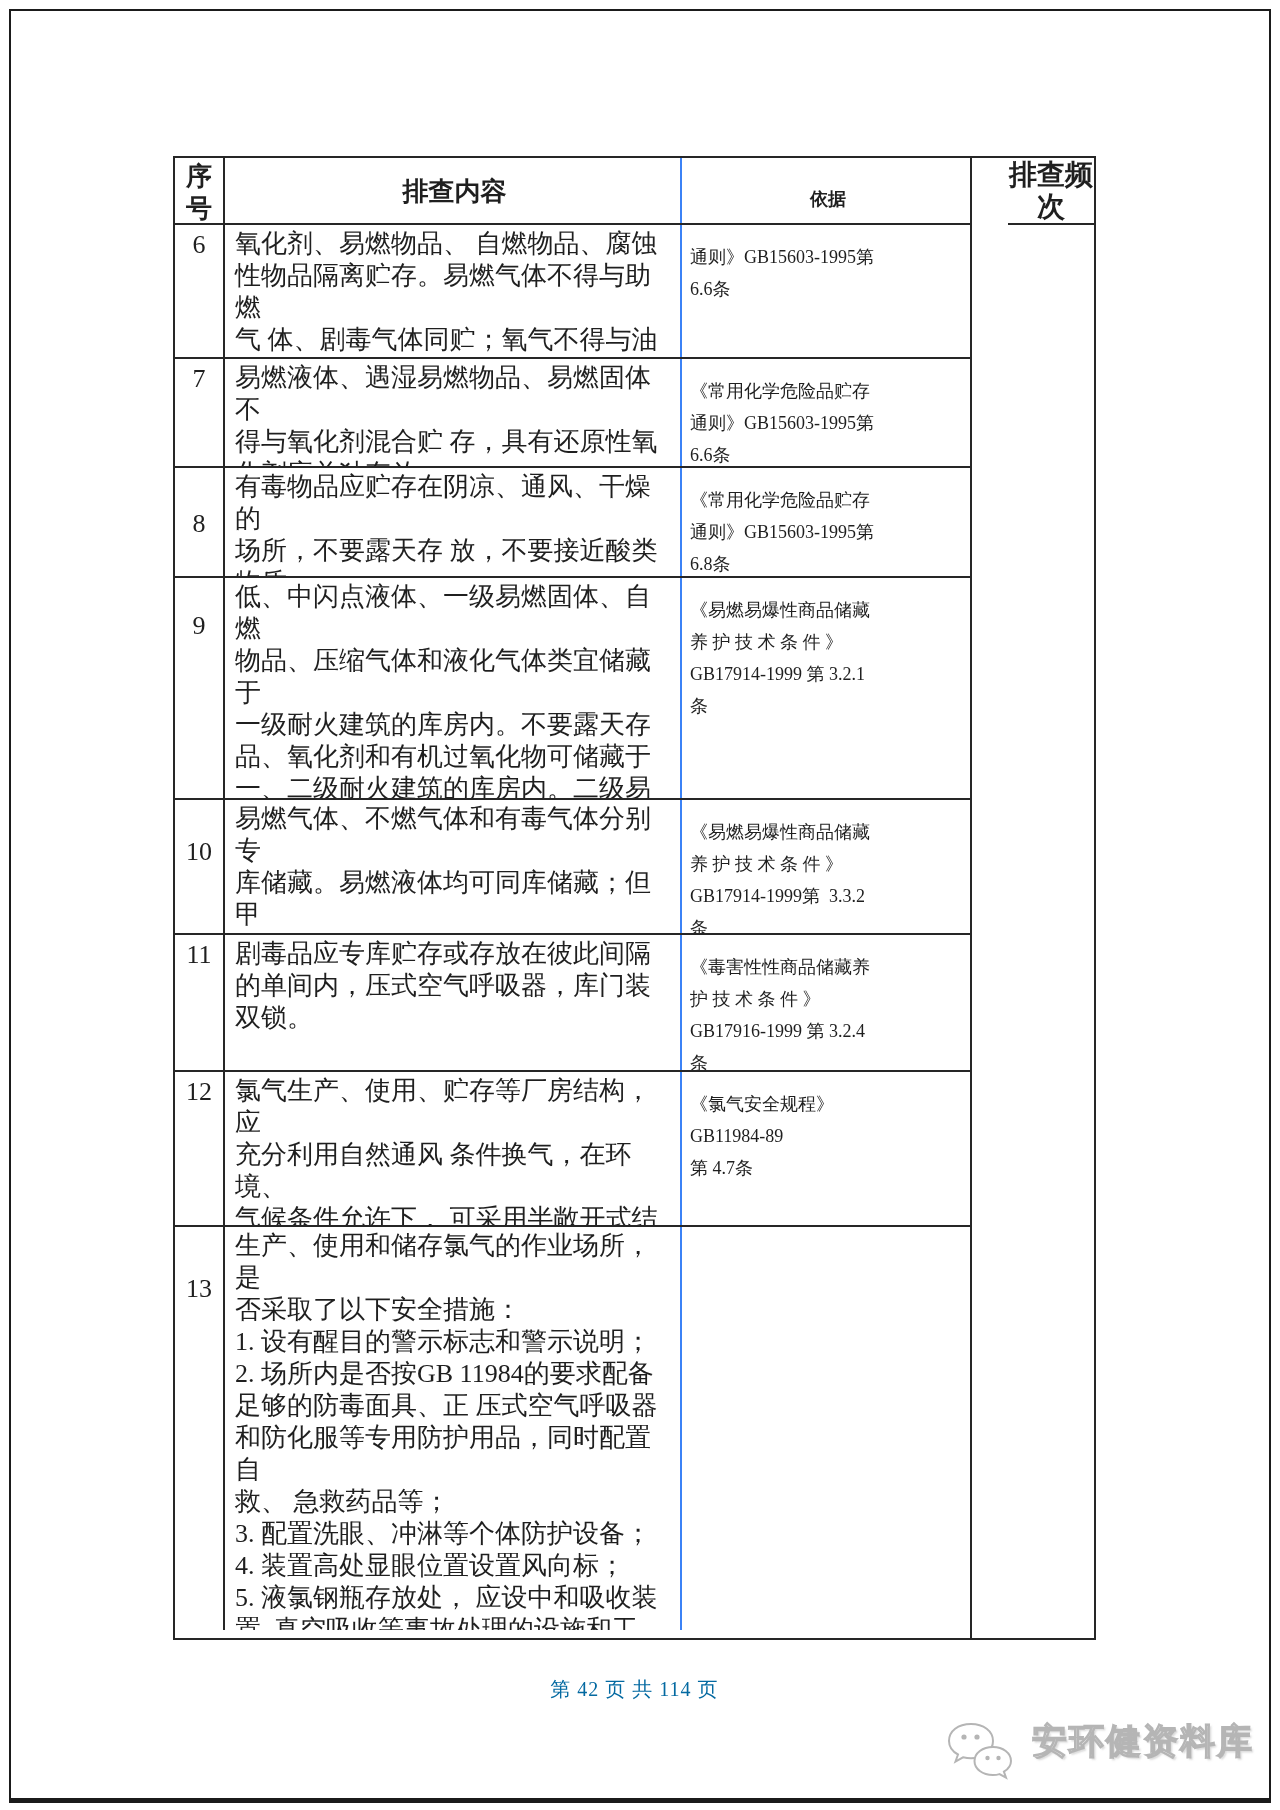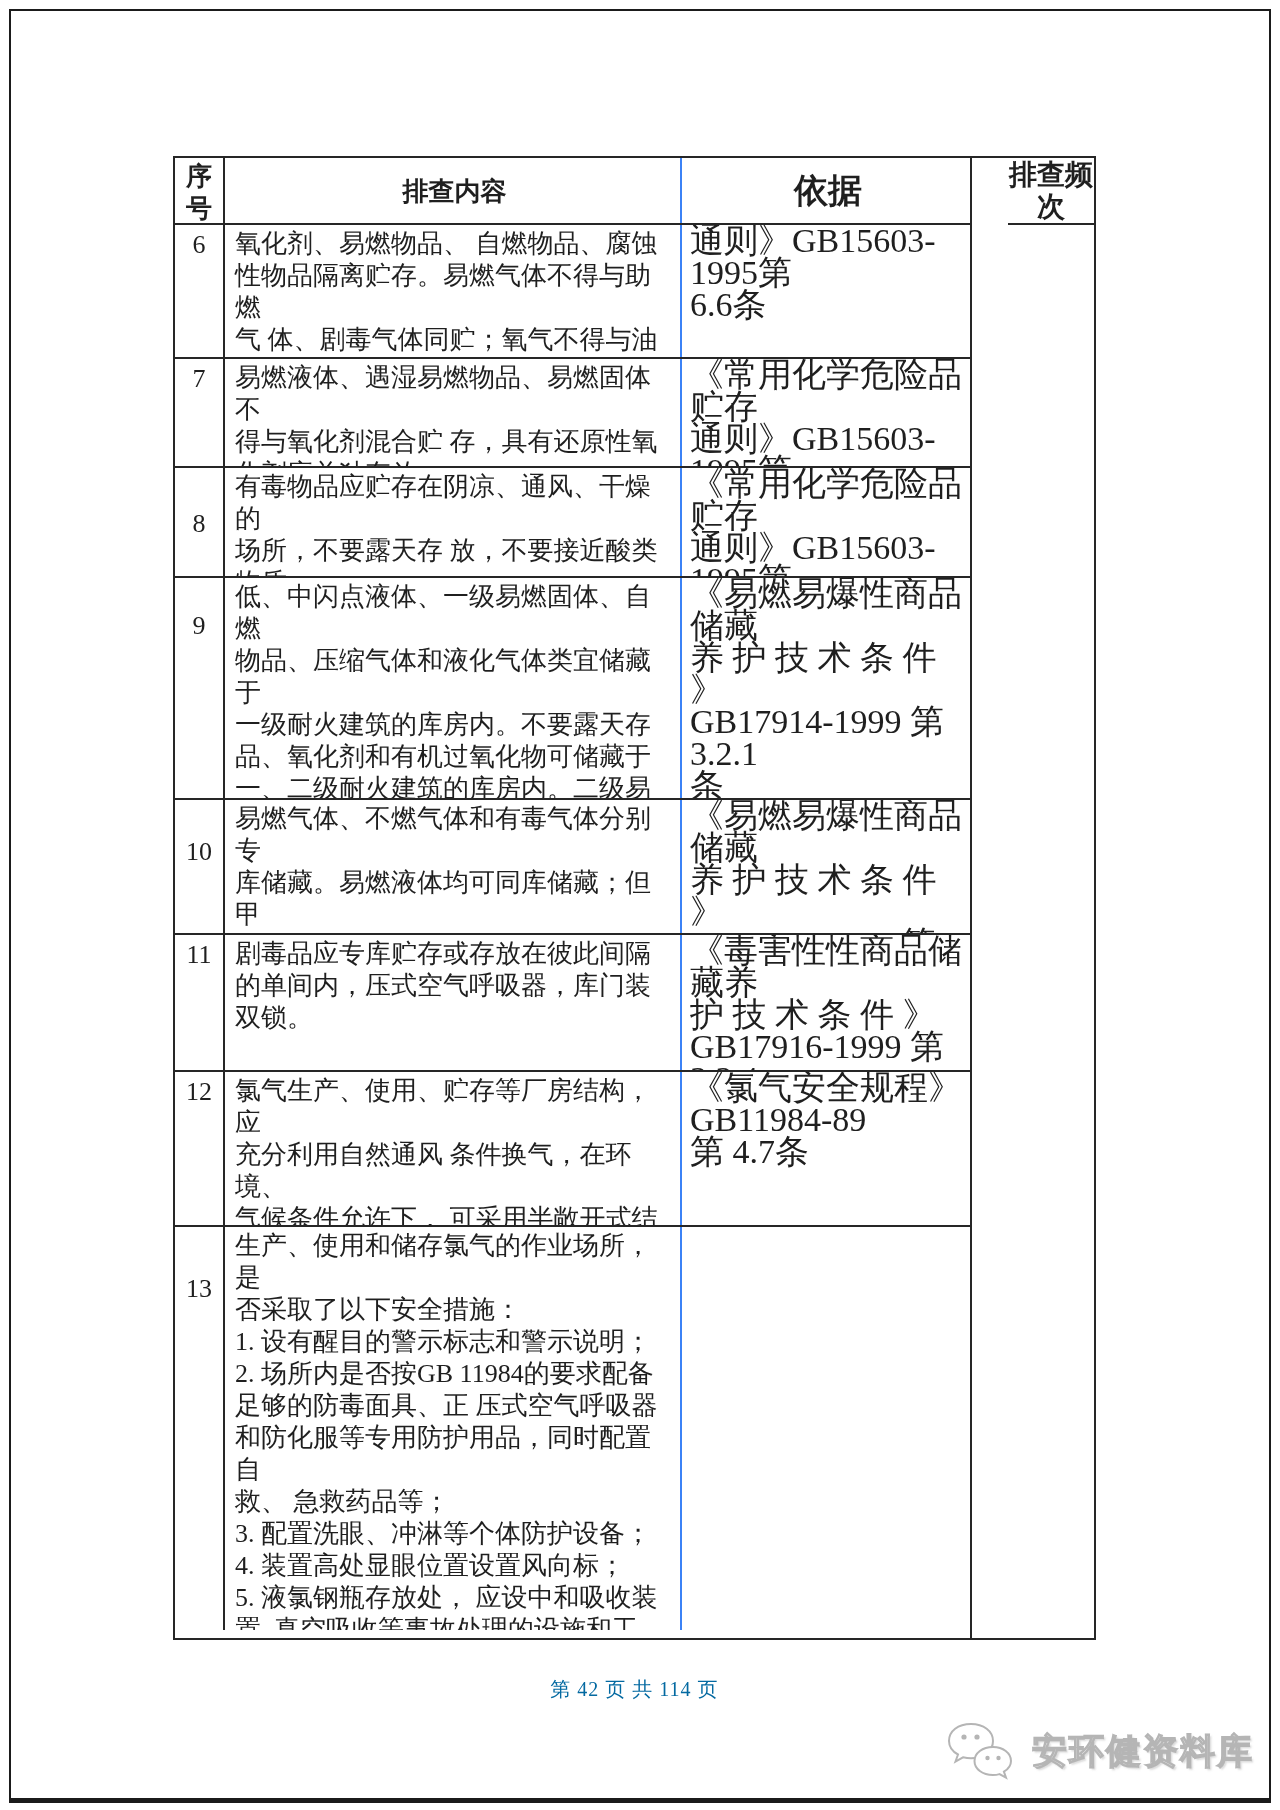--- a/index.html
+++ b/index.html
@@ -29,21 +29,21 @@
   .cell{box-sizing:border-box;white-space:pre-wrap;overflow:hidden;}
   .cell-no{
     width:50px;border-right:2px solid #262626;text-align:center;
     font-size:26px;line-height:32px;padding-top:4px;flex:none;
   }
   .cell-content{
     width:457px;border-right:2px solid #3b82f6;flex:none;
     font-size:26px;line-height:32px;padding:3px 6px 0 10px;
   }
   .cell-basis{
-    flex:1;font-size:34px;line-height:32px;padding:0 4px 0 8px;
+    flex:1;font-size:18px;line-height:32px;padding:16px 4px 0 8px;
   }
   .freq-col{
     width:124px;border-left:2px solid #262626;box-sizing:border-box;
     display:flex;flex-direction:column;padding-left:36px;
   }
   .freq-header{
     height:67px;border-bottom:2px solid #262626;box-sizing:border-box;
     display:flex;align-items:center;justify-content:center;text-align:center;
     font-weight:bold;font-size:28px;line-height:32px;white-space:pre-wrap;
   }
@@ -62,21 +62,21 @@
   .row-idx-3 .cell-no{padding-top:32px}
   .row-idx-4 .cell-no{padding-top:36px}
   .row-idx-7 .cell-no{padding-top:46px}
   
   .page-footer{
     position:absolute;left:173px;top:1676px;width:923px;
     text-align:center;font-size:20px;letter-spacing:1px;color:#0369a1;
   }
   
   .watermark{
-    position:absolute;top:1718px;right:26px;display:flex;align-items:center;gap:16px;
+    position:absolute;top:1718px;right:26px;display:flex;gap:16px;
   }
   .watermark-text{
     font-family:"Liberation Sans","DejaVu Sans",sans-serif;
     font-size:35px;font-weight:bold;letter-spacing:2px;
     color:#fdfdfd;-webkit-text-stroke:1.3px #b5b5b5;
     text-shadow:2px 2px 2px rgba(150,150,150,0.35);
     white-space:nowrap;
   }
   .watermark-logo{flex:none;}
 </style>

